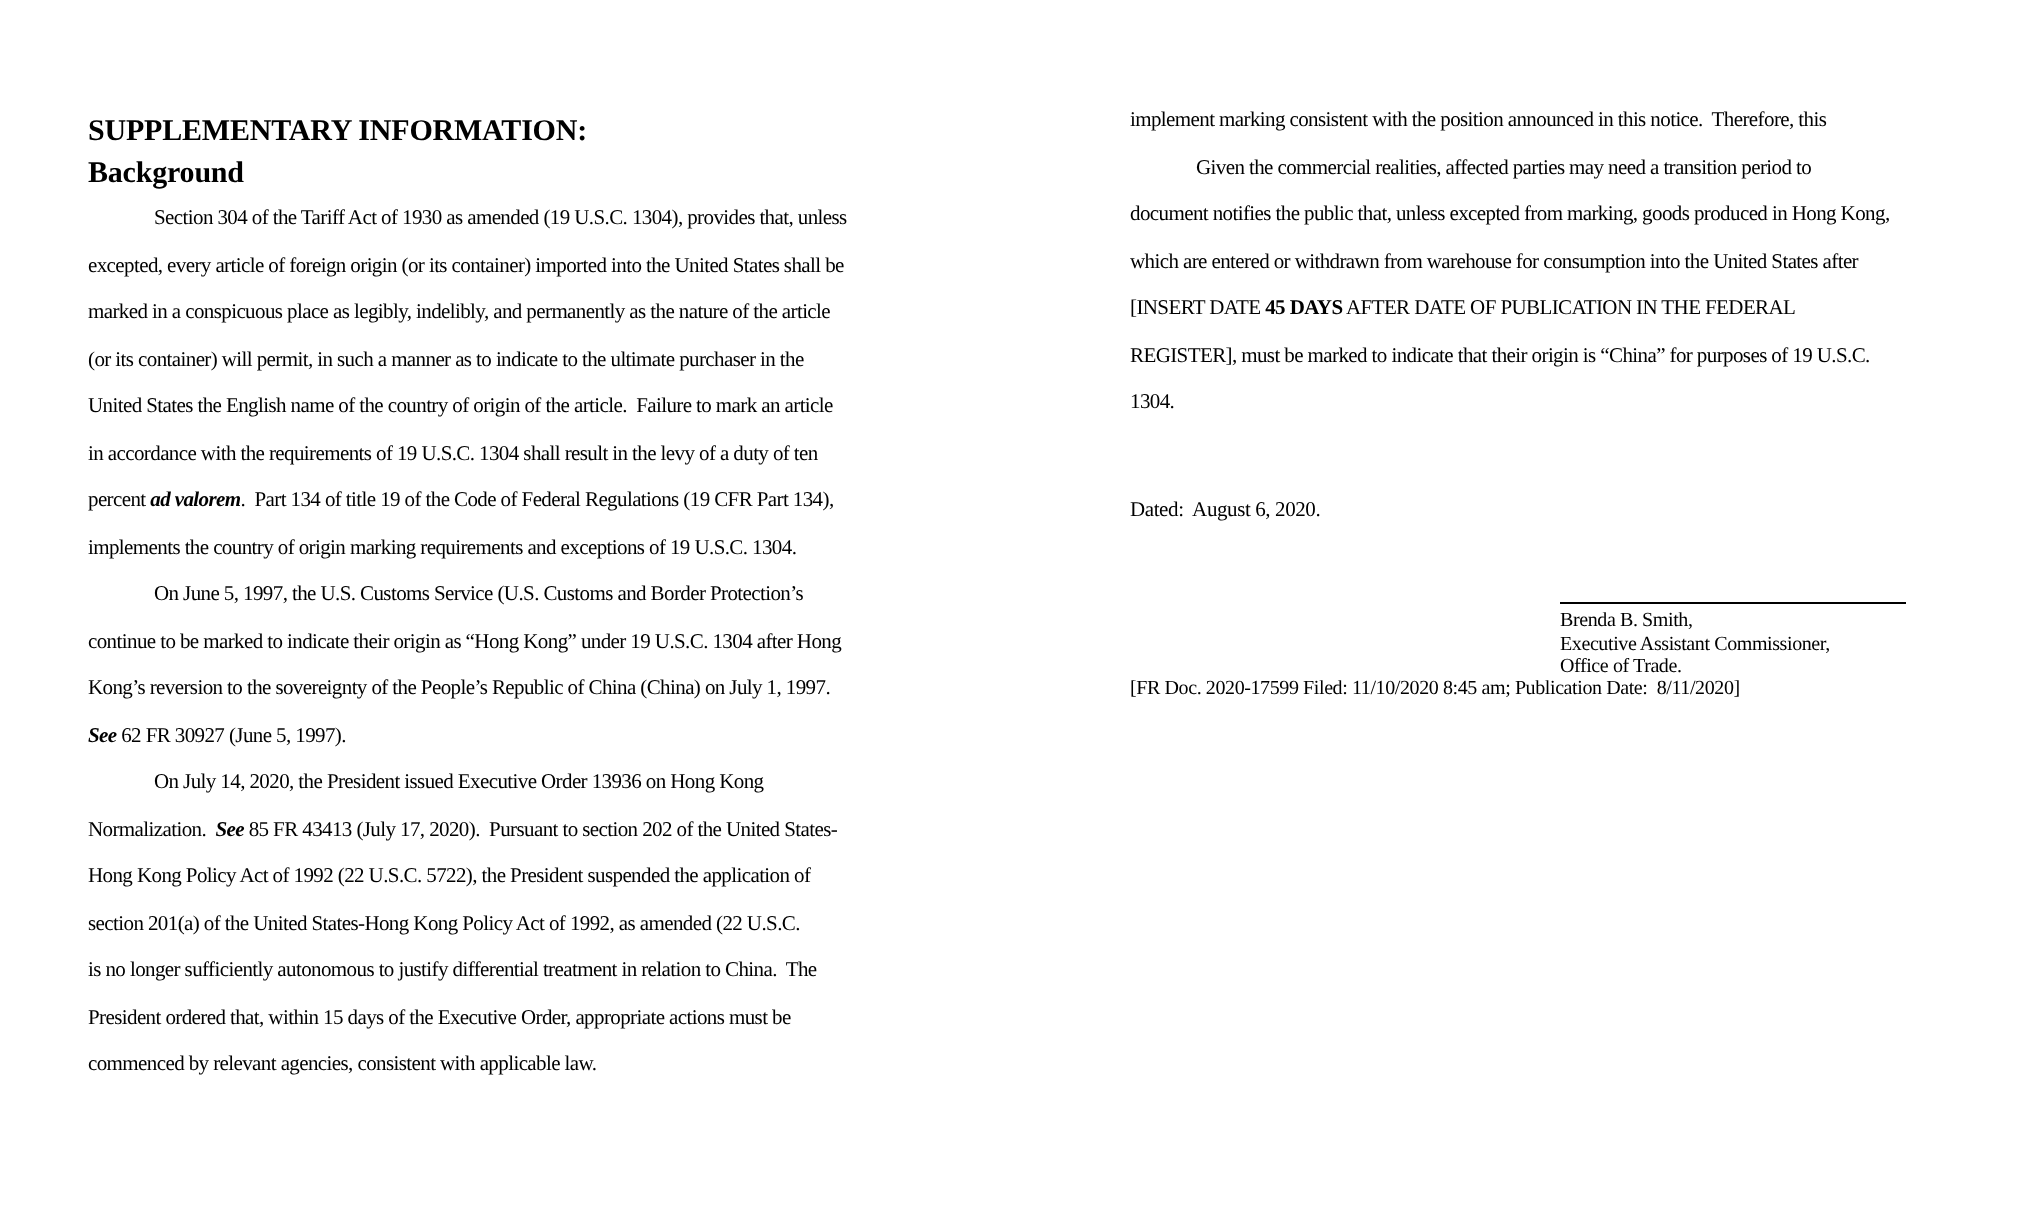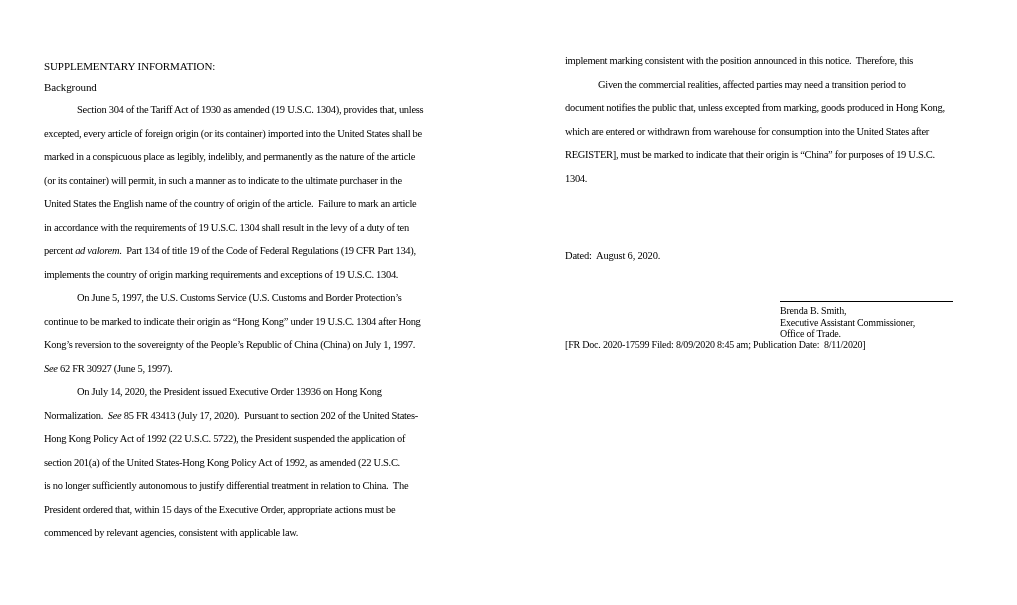--- a/index.html
+++ b/index.html
@@ -9,37 +9,37 @@
     height: 605px;
     background: #ffffff;
     color: #000000;
     font-family: "Liberation Serif", "DejaVu Serif", serif;
     overflow: hidden;
   }
   .col { position: absolute; }
   .page-left  { left: 44px;  top: 56px;  width: 470px; }
   .page-right { left: 565px; top: 49px;  width: 440px; }
   .doc-heading, .doc-subheading {
-    font-weight: normal;
-    font-size: 11px;
+    font-weight: bold;
+    font-size: 15px;
     line-height: 21px;
     height: 21px;
     letter-spacing: -0.1px;
     white-space: pre;
   }
   .para { margin: 0; }
   .line {
     white-space: pre;
     font-size: 10.5px;
     line-height: 23.5px;
     height: 23.5px;
     letter-spacing: -0.3px;
   }
   .line.indent { padding-left: 33px; }
-  .it { font-style: italic; }
+  .it { font-style: italic; font-weight: bold; }
   .bd { font-weight: bold; }
   .dated-block {
     position: absolute;
     left: 565px;
     top: 244px;
     font-size: 10.5px;
     line-height: 23.5px;
     white-space: pre;
     letter-spacing: -0.2px;
     text-align: center;
@@ -106,29 +106,30 @@
         <div class="line"><span>commenced by relevant agencies, consistent with applicable law.</span></div>
       </div>
   </div>
 
   <div class="col page-right">
     <div class="para">
         <div class="line"><span>implement marking consistent with the position announced in this notice.  Therefore, this</span></div>
         <div class="line indent"><span>Given the commercial realities, affected parties may need a transition period to</span></div>
         <div class="line"><span>document notifies the public that, unless excepted from marking, goods produced in Hong Kong,</span></div>
         <div class="line"><span>which are entered or withdrawn from warehouse for consumption into the United States after</span></div>
+        <div class="line"><span>[INSERT DATE </span><span class="bd">45 DAYS</span><span> AFTER DATE OF PUBLICATION IN THE FEDERAL</span></div>
         <div class="line"><span>REGISTER], must be marked to indicate that their origin is “China” for purposes of 19 U.S.C.</span></div>
         <div class="line"><span>1304.</span></div>
       </div>
   </div>
 
   <div class="dated-block">Dated:  August 6, 2020.</div>
 
   <div class="sig-block">
     <div class="sig-rule"></div>
     <div class="sig-line">Brenda B. Smith,</div>
     <div class="sig-line">Executive Assistant Commissioner,</div>
     <div class="sig-line">Office of Trade.</div>
   </div>
 
-  <div class="frdoc-line">[FR Doc. 2020-17599 Filed: 8/09/2020 8:45 am; Publication Date:  8/11/2020]</div>
+  <div class="frdoc-line">[FR Doc. 2020-17599 Filed: 11/10/2020 8:45 am; Publication Date:  8/11/2020]</div>
 
 </div>
 
 </body></html>

